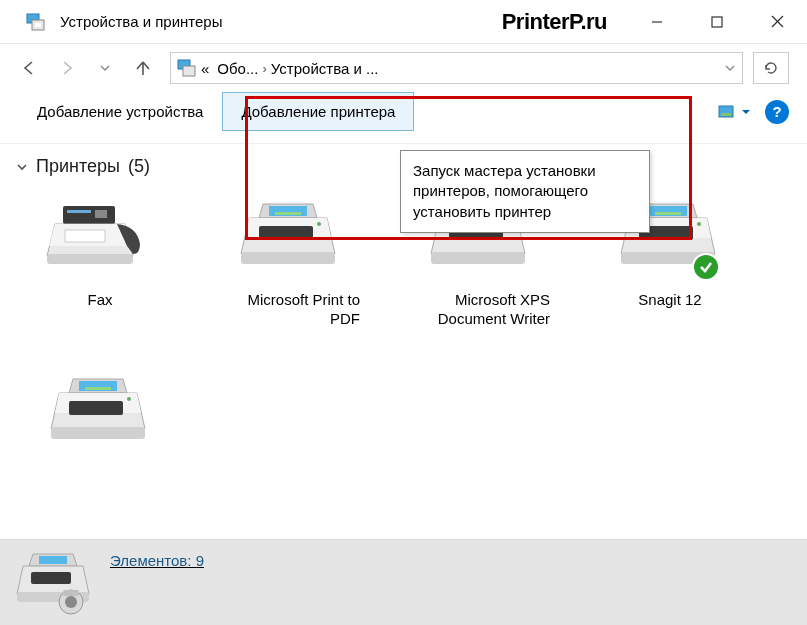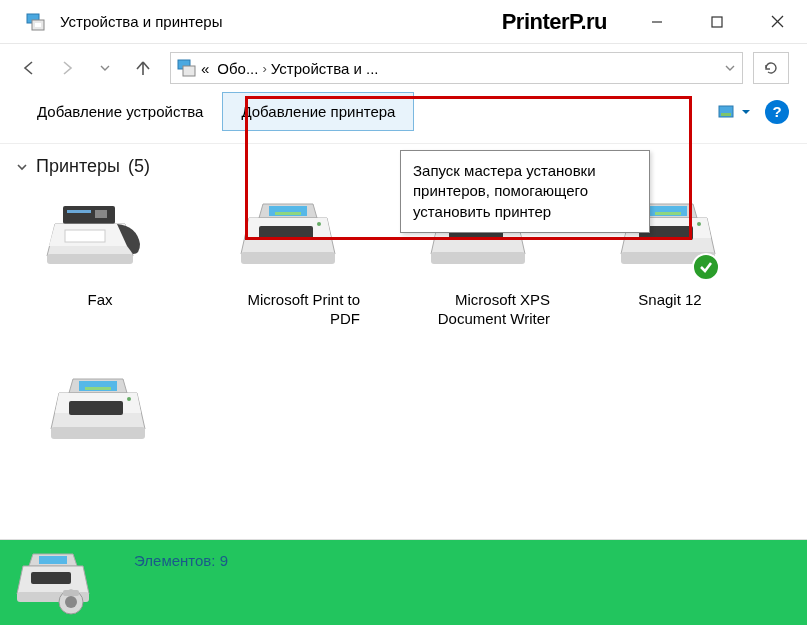--- a/index.html
+++ b/index.html
@@ -38,21 +38,21 @@
 .content { padding: 12px 16px; }
 .section-header { display: flex; align-items: center; gap: 8px; font-size: 18px; color: #1a1a1a; margin-bottom: 16px; }
 .section-chev { color: #555; font-size: 14px; }
 
 .devices-grid { display: flex; flex-wrap: wrap; gap: 40px 50px; padding-left: 14px; }
 .device { width: 140px; display: flex; flex-direction: column; align-items: center; text-align: right; }
 .device .icon-wrap { width: 120px; height: 90px; display: flex; align-items: center; justify-content: center; position: relative; }
 .device .label { font-size: 15px; margin-top: 8px; line-height: 1.25; }
 .checkmark { position: absolute; right: 10px; bottom: 2px; width: 28px; height: 28px; border-radius: 50%; background: #2a9d2a; border: 2px solid #fff; display: flex; align-items: center; justify-content: center; }
 
-.statusbar { position: absolute; bottom: 0; left: 0; right: 0; height: 86px; border-top: 1px solid #ddd; display: flex; align-items: flex-start; padding: 8px 12px; gap: 36px; background: #22c55e; }
+.statusbar { position: absolute; bottom: 0; left: 0; right: 0; height: 86px; border-top: 1px solid #ddd; display: flex; align-items: flex-start; padding: 8px 12px; gap: 12px; background: #e5e5e5; text-decoration: underline; }
 .status-thumb { width: 86px; height: 70px; display: flex; align-items: center; justify-content: center; }
 .status-text { font-size: 15px; color: #1a5a8a; padding-top: 4px; }
 
 svg { display: block; }
 </style>
 </head>
 <body>
 
 <div class="titlebar">
   <span class="app-icon">

